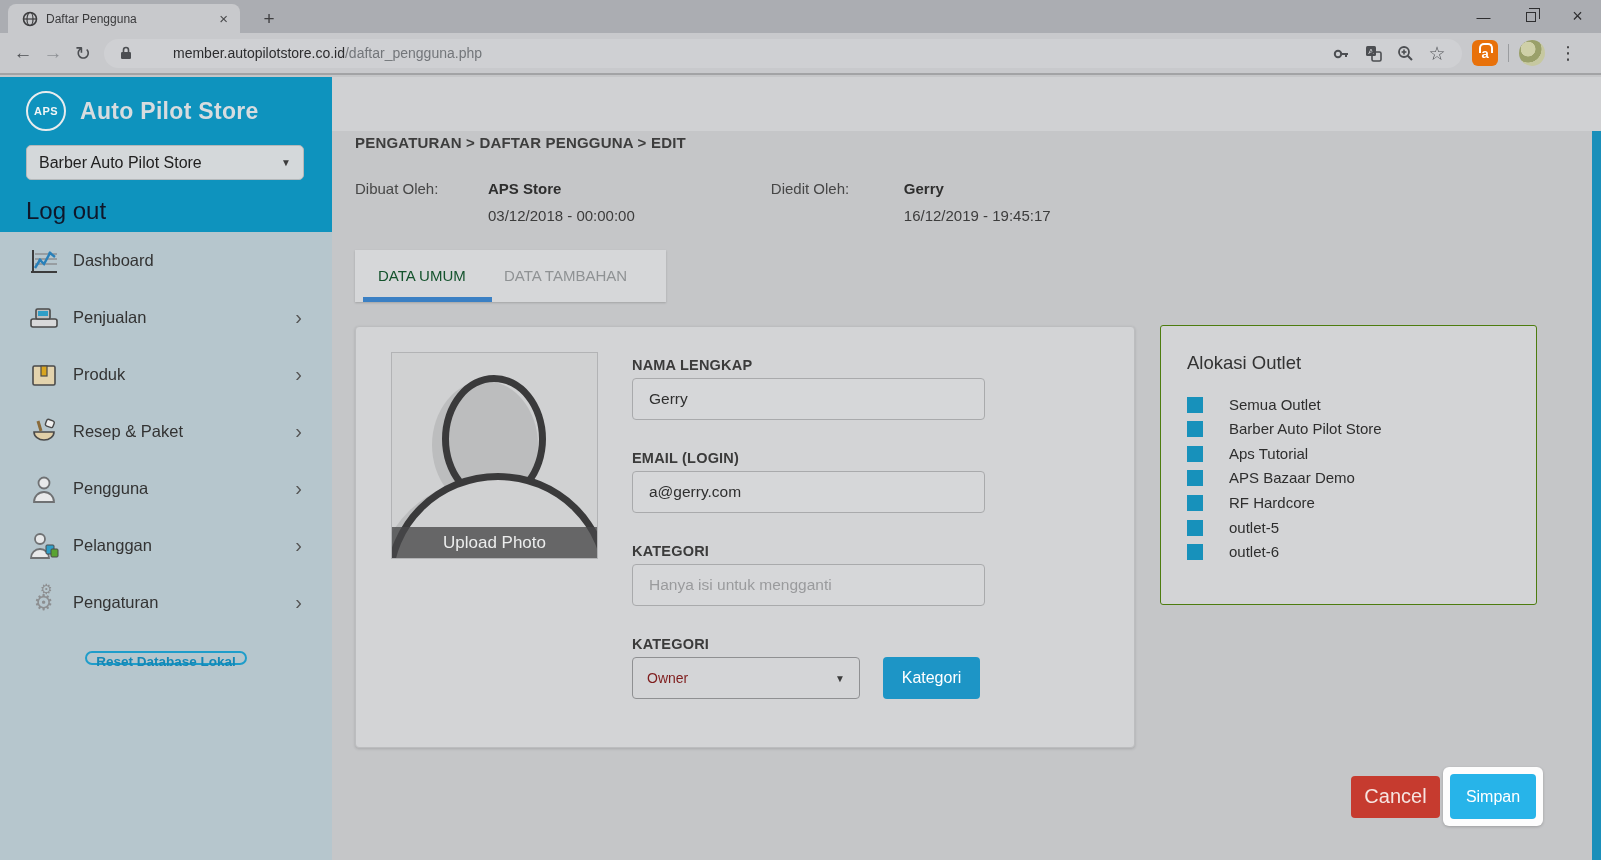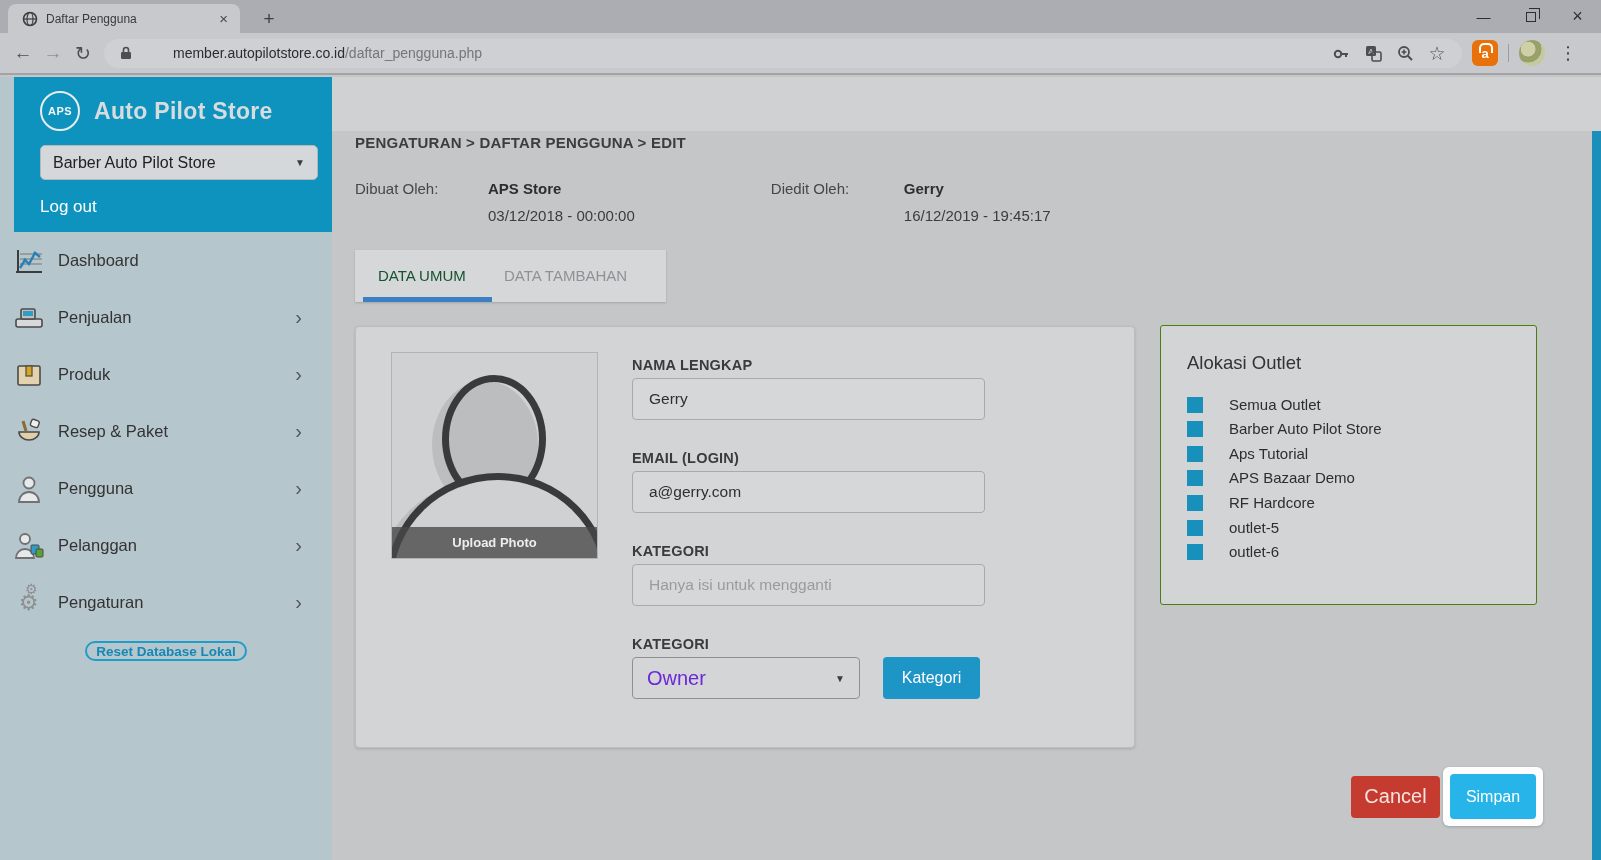--- a/index.html
+++ b/index.html
@@ -43,38 +43,38 @@
   .ext-sep{width:1px;height:18px;background:#9a9c9f;}
   .avatar{width:26px;height:26px;border-radius:50%;cursor:pointer;
         background:radial-gradient(circle at 35% 35%,#cfd0a8 0 30%,#9aa06a 32% 55%,#c6c8a0 57% 100%);}
   .menu-dots{font-size:18px;color:#3f3f41;padding:0 14px 0 4px;cursor:pointer;}
 
   
   .page{position:absolute;left:0;top:77px;width:1601px;height:783px;}
 
   
   .sidebar{position:absolute;left:0;top:0;width:332px;height:783px;background:#b6c6cd;}
-  .side-head{position:absolute;left:14px;top:0;width:388px;height:155px;background:#0e93be;padding:14px 0 0 26px;}
+  .side-head{position:absolute;left:0;top:0;width:388px;height:155px;background:#0e93be;padding:14px 0 0 26px;}
   .brand{display:flex;align-items:center;gap:14px;}
   .logo{width:40px;height:40px;border-radius:50%;border:2px solid #e8ecee;display:flex;align-items:center;
         justify-content:center;color:#f2f5f6;font-size:11px;font-weight:bold;letter-spacing:.5px;}
   .brand-name{font-size:23px;font-weight:bold;color:#d7dcdf;letter-spacing:.3px;}
   .outlet-select{margin-top:14px;width:278px;height:35px;background:#d4d8da;border:1px solid #b4b8ba;
         border-radius:5px;display:flex;align-items:center;padding:0 12px;cursor:pointer;}
   .outlet-select .sel-text{font-size:16px;color:#212121;flex:1;}
   .outlet-select .sel-arrow{font-size:10px;color:#3c3c3c;}
-  .logout{margin-top:17px;font-size:17px;color:#ffffff;cursor:pointer;display:inline-block;}
+  .logout{margin-top:17px;font-size:24px;color:#0f172a;cursor:pointer;display:inline-block;}
   .side-menu{position:absolute;left:0;top:155px;width:332px;}
-  .menu-item{height:57px;display:flex;align-items:center;padding-left:12px;cursor:pointer;}
+  .menu-item{height:57px;display:flex;align-items:center;padding-left:27px;cursor:pointer;}
   .menu-ic{width:33px;height:30px;margin-right:13px;flex:0 0 auto;display:flex;align-items:center;justify-content:center;}
   .menu-label{font-size:16.5px;color:#333;}
   .menu-chev{margin-left:auto;margin-right:30px;font-size:20px;color:#555;}
   .gear-glyph{font-size:22px;color:#8d8f91;position:relative;}
   .gear-glyph .g2{position:absolute;font-size:14px;left:13px;top:-7px;color:#8d8f91;}
-  .reset-btn{margin:10px auto 0;display:block;width:162px;height:20px;border:2px solid #1f9dca;
+  .reset-btn{margin:20px auto 0;display:block;width:162px;height:14px;border:2px solid #1f9dca;
         border-radius:14px;background:transparent;color:#1488b6;font-size:13.5px;font-weight:bold;cursor:pointer;}
 
   
   .main{position:absolute;left:332px;top:0;width:1269px;height:783px;background:#c5c6c8;}
   .topband{position:absolute;left:0;top:0;width:100%;height:54px;background:#d0d1d3;}
   .scrollbar{position:absolute;right:0;top:54px;width:9px;height:729px;background:#1a8fba;}
   .breadcrumb{position:absolute;left:23px;top:57px;font-size:15px;font-weight:bold;color:#3d3d3d;
         letter-spacing:.2px;}
   .meta{position:absolute;left:23px;top:103px;display:flex;font-size:15px;color:#474747;}
   .meta .m-label{width:133px;}
@@ -94,28 +94,28 @@
   .photo-box{position:absolute;left:35px;top:25px;width:207px;height:207px;background:#d0d1d2;
         border:1px solid #b2b3b5;overflow:hidden;cursor:pointer;}
   .head-fill{position:absolute;left:40px;top:28px;width:106px;height:128px;border-radius:50%;background:#bcbdbe;}
   .head-ring{position:absolute;left:50px;top:22px;width:104px;height:128px;border-radius:50%;
         border:7px solid #3a3a3b;background:transparent;}
   .body-fill{position:absolute;left:-16px;top:126px;width:224px;height:220px;border-radius:50%;background:#bcbdbe;}
   .body-ring{position:absolute;left:-6px;top:120px;width:224px;height:220px;border-radius:50%;
         border:7px solid #3a3a3b;background:#d0d1d2;}
   .upload-band{position:absolute;left:0;bottom:0;width:100%;height:31px;background:rgba(72,72,73,.78);
         display:flex;align-items:center;justify-content:center;z-index:3;}
-  .upload-band span{color:#eceded;font-size:13px;font-weight:bold;}
+  .upload-band span{color:#eceded;font-size:17px;font-weight:normal;}
   .f-label{position:absolute;left:276px;font-size:14.5px;font-weight:bold;color:#3b3b3b;letter-spacing:.2px;}
   .f-input{position:absolute;left:276px;width:353px;height:42px;background:#d6d7d9;border:1px solid #a9aaac;
         border-radius:4px;font-size:15.5px;color:#2f2f2f;padding:0 16px;outline:none;}
   .f-input::placeholder{color:#9a9b9d;}
   .f-select{position:absolute;left:276px;width:228px;height:42px;background:#d4d5d7;border:1px solid #8f9092;
         border-radius:4px;display:flex;align-items:center;padding:0 14px;cursor:pointer;}
-  .f-select .sel-text{flex:1;font-size:20px;color:#6d28d9;}
+  .f-select .sel-text{flex:1;font-size:14px;color:#7f1d1d;}
   .f-select .sel-arrow{font-size:10px;color:#3c3c3c;}
   .kategori-btn{position:absolute;left:527px;width:97px;height:42px;background:#1d95c6;border:none;
         border-radius:4px;color:#fff;font-size:16px;cursor:pointer;}
 
   .outlet-card{position:absolute;left:828px;top:248px;width:377px;height:280px;background:#d3d4d6;
         border:1px solid #4d7c0f;border-radius:3px;text-decoration:underline;}
   .outlet-title{position:absolute;left:26px;top:26px;font-size:18.5px;color:#333;}
   .outlet-list{position:absolute;left:26px;top:62px;}
   .outlet-row{display:flex;align-items:flex-end;height:24.6px;cursor:pointer;}
   .cbx{width:16px;height:16px;background:#1791bb;margin-right:26px;flex:0 0 auto;}

